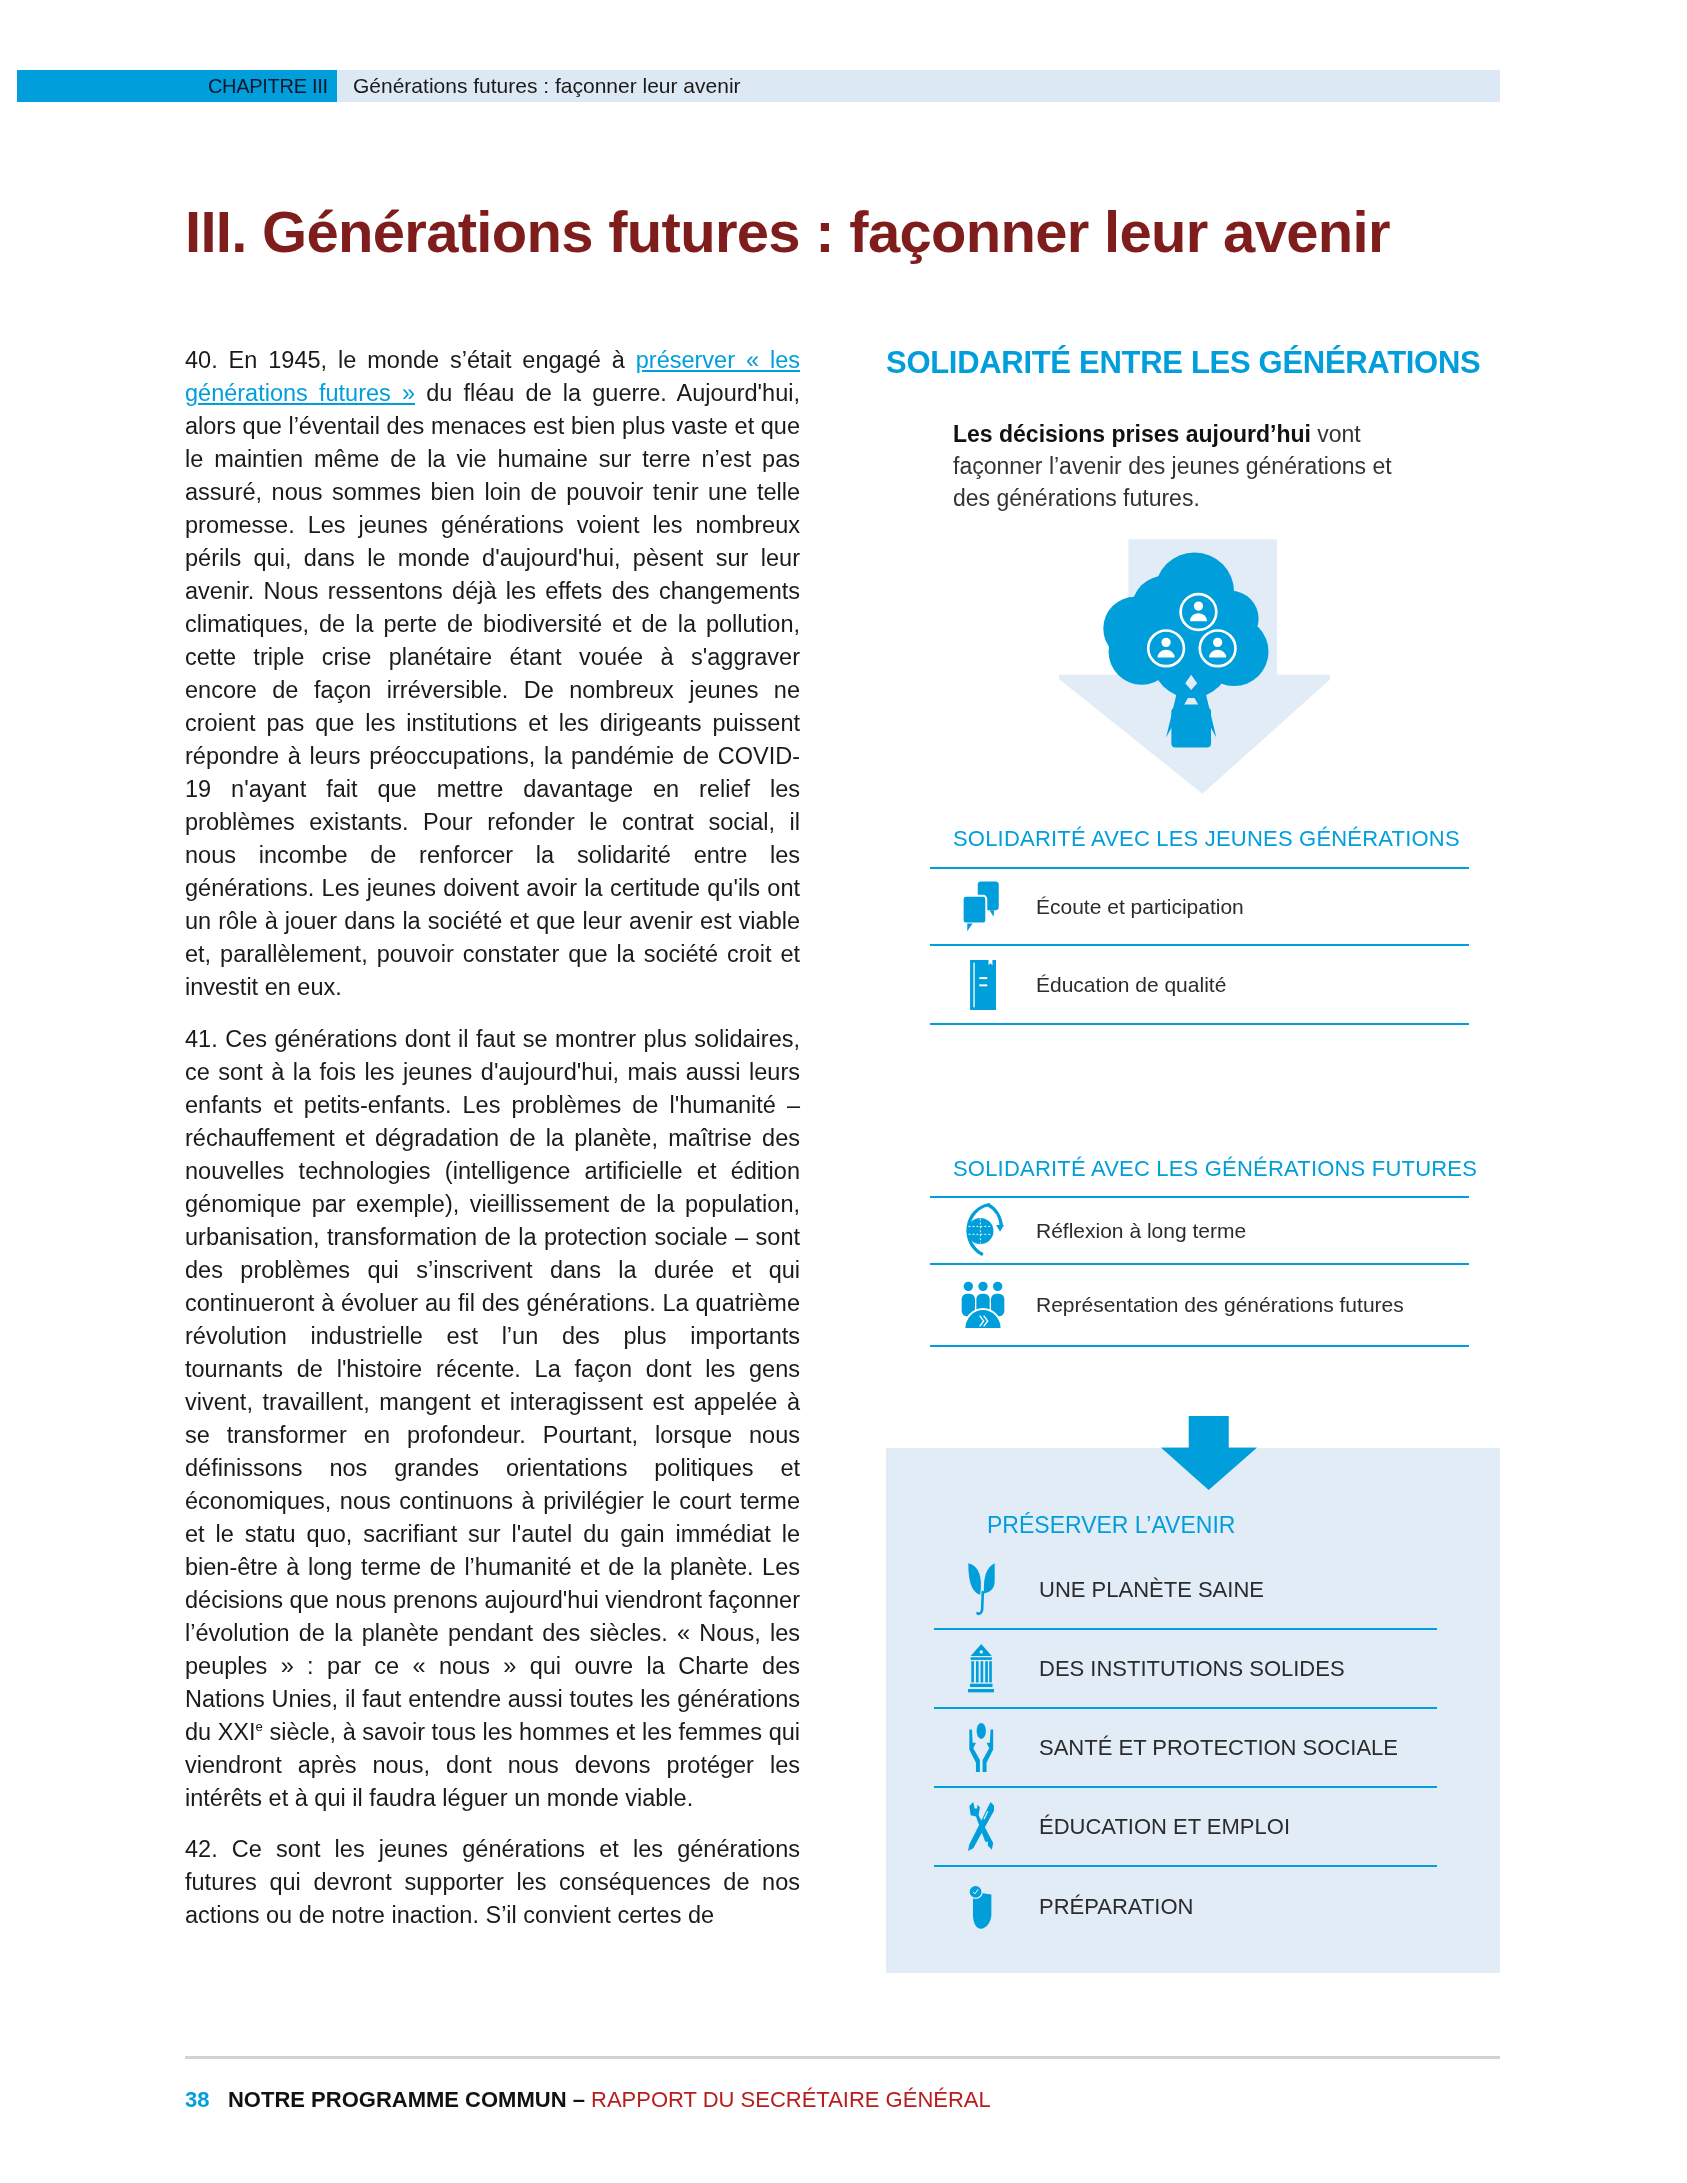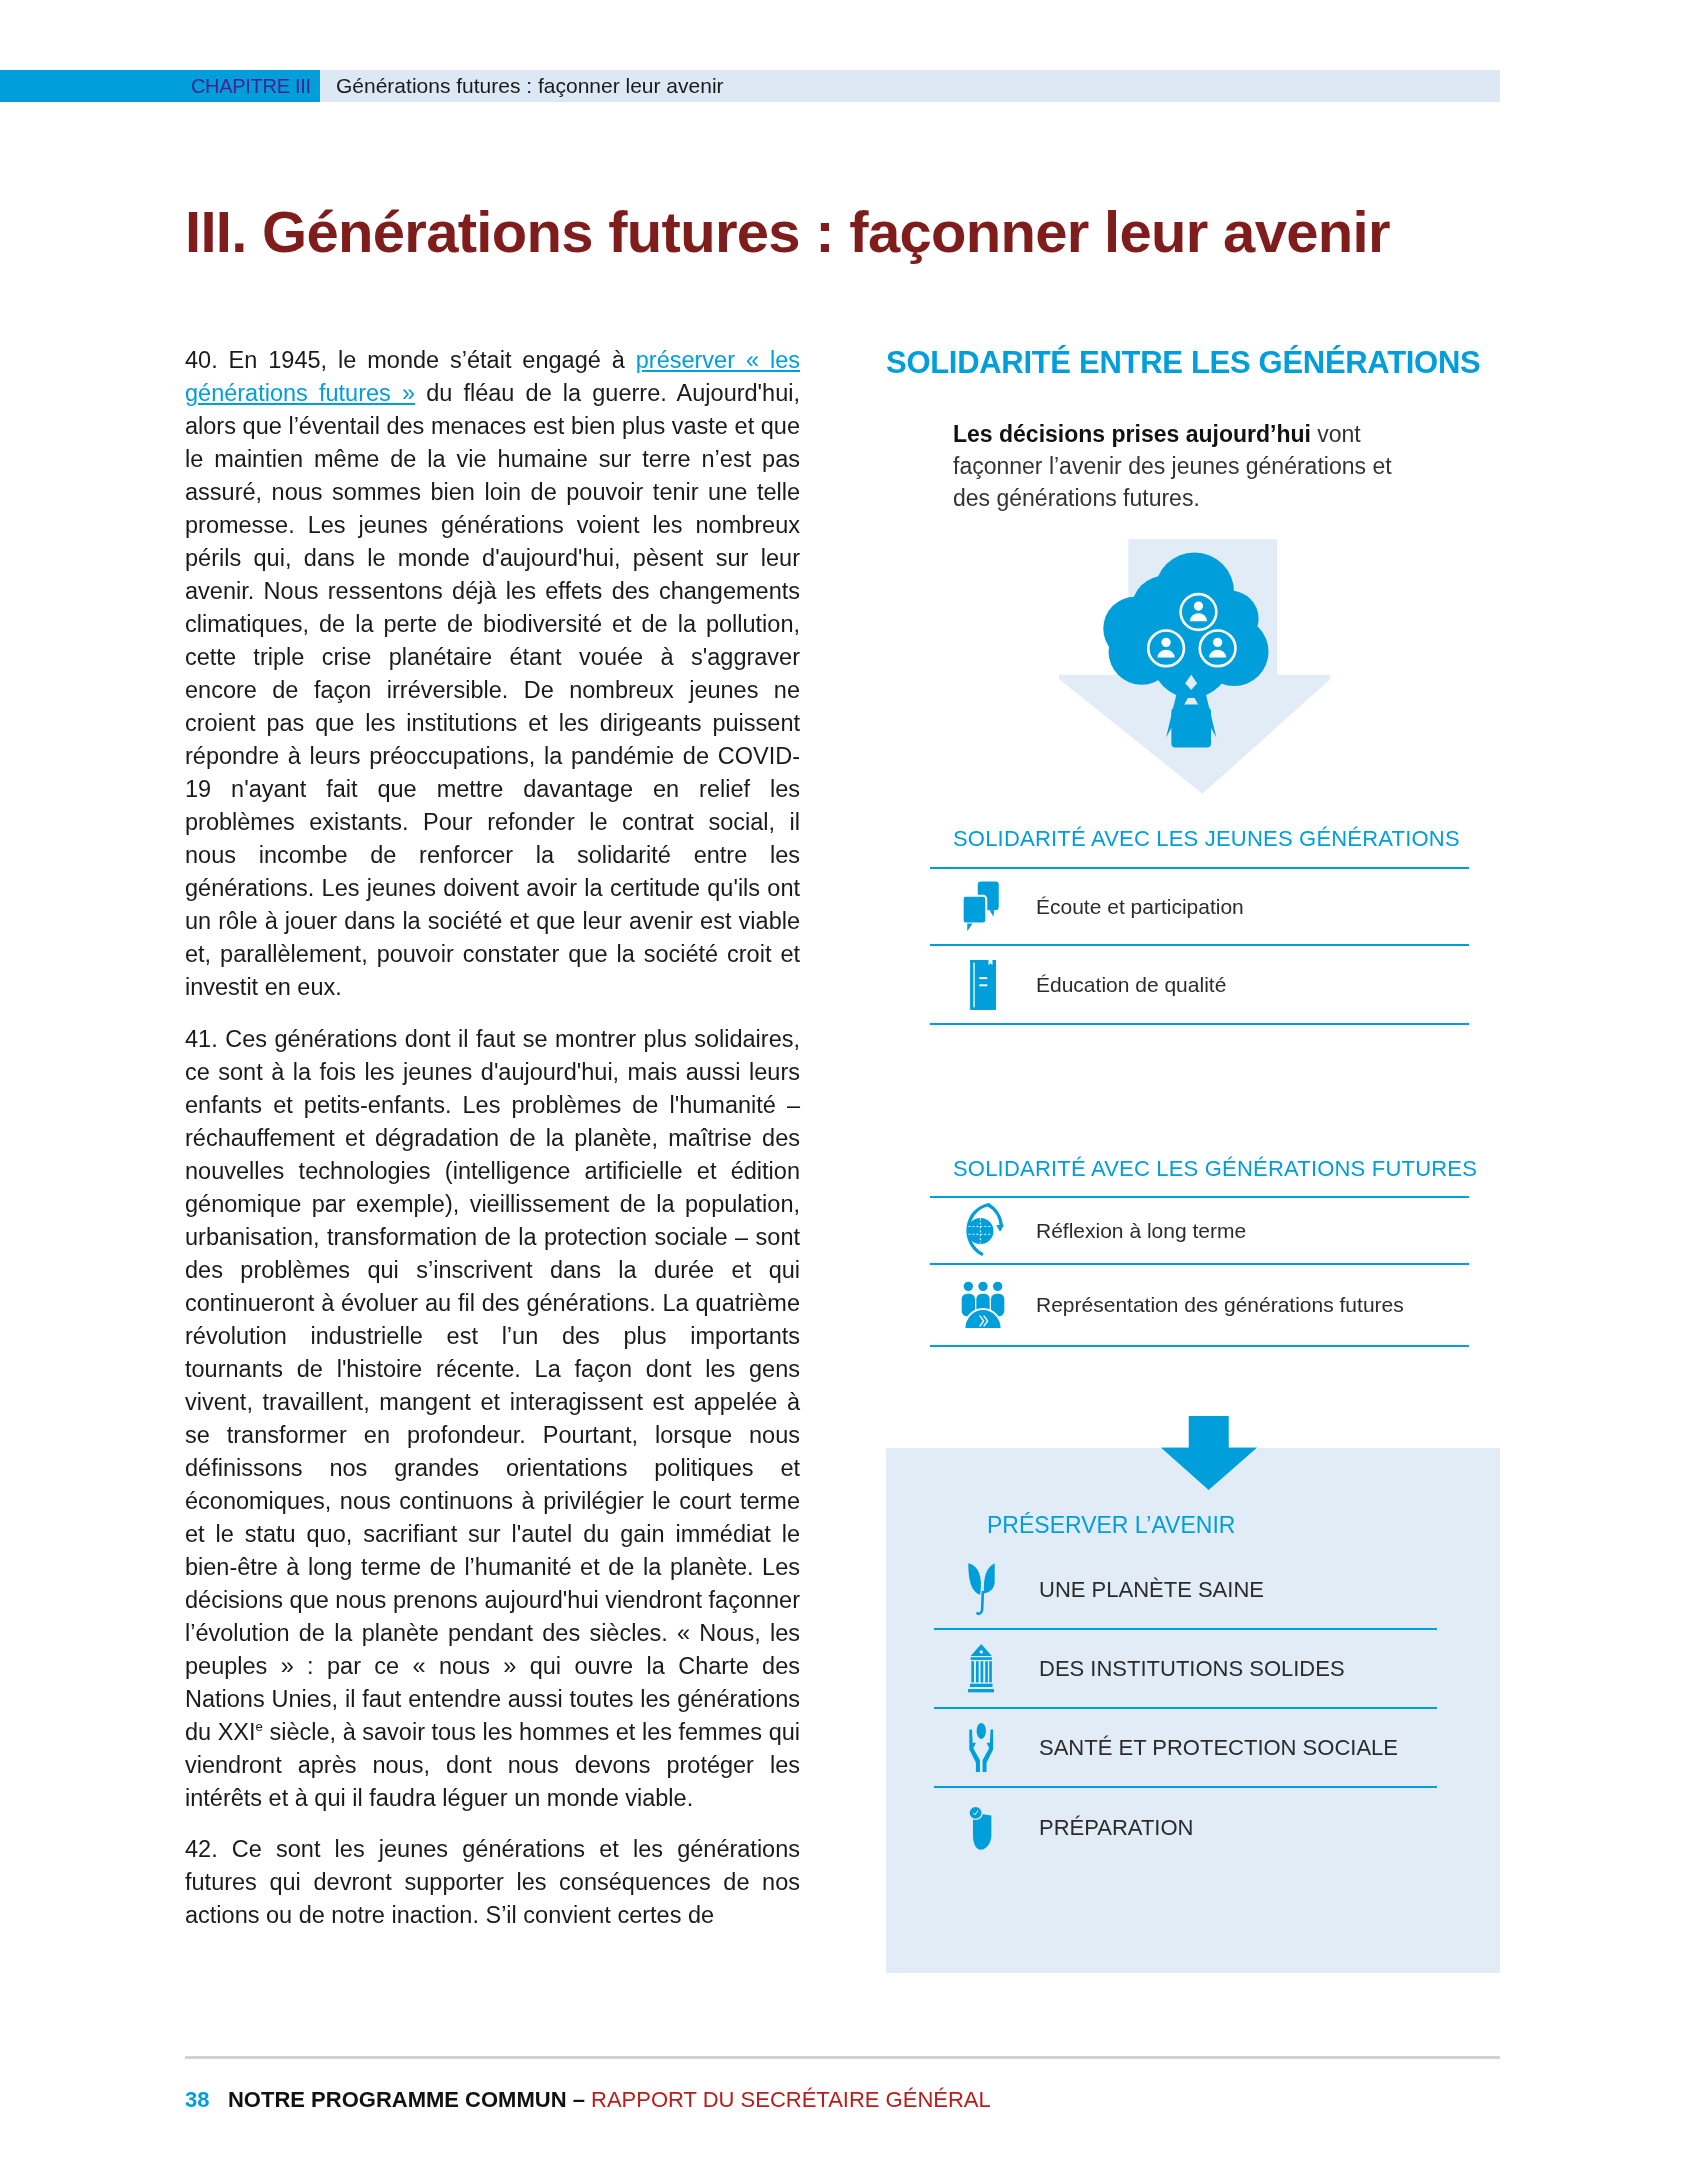--- a/index.html
+++ b/index.html
@@ -1,22 +1,22 @@
 <!DOCTYPE html>
 <html style="font-size:10.6px"><head>
 <meta charset="utf-8">
 <style>
   * { box-sizing: border-box; margin: 0; padding: 0; }
   html, body { width: 1687px; height: 2183px; background: #ffffff; overflow: hidden; }
   body { position: relative; font-family: "Liberation Sans", sans-serif; color: #1a1a1a; }
 
   
   .hdr { position: absolute; top: 70px; left: 0; width: 1500px; height: 32px; display: flex; }
-  .hdr-chap { width: 320px; height: 32px; background: #009edb; color: #4c1d95; font-size: 20px;
-              display: flex; align-items: center; justify-content: flex-end; padding-right: 9.3px; letter-spacing: -0.3px; }
+  .hdr-chap { width: 320px; height: 32px; background: #009edb; color: #0f172a; font-size: 20px;
+              display: flex; align-items: center; justify-content: flex-end; padding-right: 9.3px; letter-spacing: -0.3px; margin-left: 17px; }
   .hdr-title { flex: 1; height: 32px; background: #dce9f5; color: #1a1a1a; font-size: 21px;
                display: flex; align-items: center; padding-left: 16px; }
 
   
   .main-title { position: absolute; top: 198px; left: 185px; font-size: 58px; font-weight: bold;
                 color: #7f1d1d; letter-spacing: -0.7px; white-space: nowrap; }
 
   
   .body-col { position: absolute; top: 344px; left: 185px; width: 615px; font-size: 23.5px;
               line-height: 33px; text-align: justify; color: #1a1a1a; }
@@ -213,20 +213,30 @@
       <svg width="26.5" height="49" viewBox="0 0 40 74">
           <ellipse cx="20" cy="12" rx="7" ry="12" fill="#009edb"></ellipse>
           <path d="M2,10 L2,40 L12,60 L12,74 L18,74 L18,56 L8,38 L12,30 L7,30 L6,10 Z" fill="#009edb"></path>
           <path d="M38,10 L38,40 L28,60 L28,74 L22,74 L22,56 L32,38 L28,30 L33,30 L34,10 Z" fill="#009edb"></path>
         </svg>
     </div>
     <div class="lbl">SANTÉ ET PROTECTION SOCIALE</div>
   </div>
   <div class="pres-row">
     <div class="ico">
+      <svg width="26.5" height="49" viewBox="0 0 40 74">
+          <path d="M2,6 L8,0 L10,10 L14,10 L14,4 L18,8 L16,20 L38,62 L36,72 L30,66 L30,60 L26,60 L12,22 L4,20 Z" fill="#009edb"></path>
+          <path d="M34,0 L40,6 L40,12 L8,70 L0,74 L2,64 Z" fill="#009edb"></path>
+          <line x1="30" y1="14" x2="24" y2="26" stroke="#e1ecf7" stroke-width="2"></line>
+        </svg>
+    </div>
+    <div class="lbl">ÉDUCATION ET EMPLOI</div>
+  </div>
+  <div class="pres-row">
+    <div class="ico">
       <svg width="25" height="44" viewBox="0 0 38 66">
           <path d="M6,10 L34,14 L34,44 C34,56 26,66 18,66 C10,66 6,56 6,44 Z" fill="#009edb"></path>
           <circle cx="10" cy="10" r="10" fill="#009edb" stroke="#e1ecf7" stroke-width="2"></circle>
           <path d="M6,10 L9,13 L14,6" fill="none" stroke="#ffffff" stroke-width="1.5"></path>
         </svg>
     </div>
     <div class="lbl">PRÉPARATION</div>
   </div>
 </div>
 

